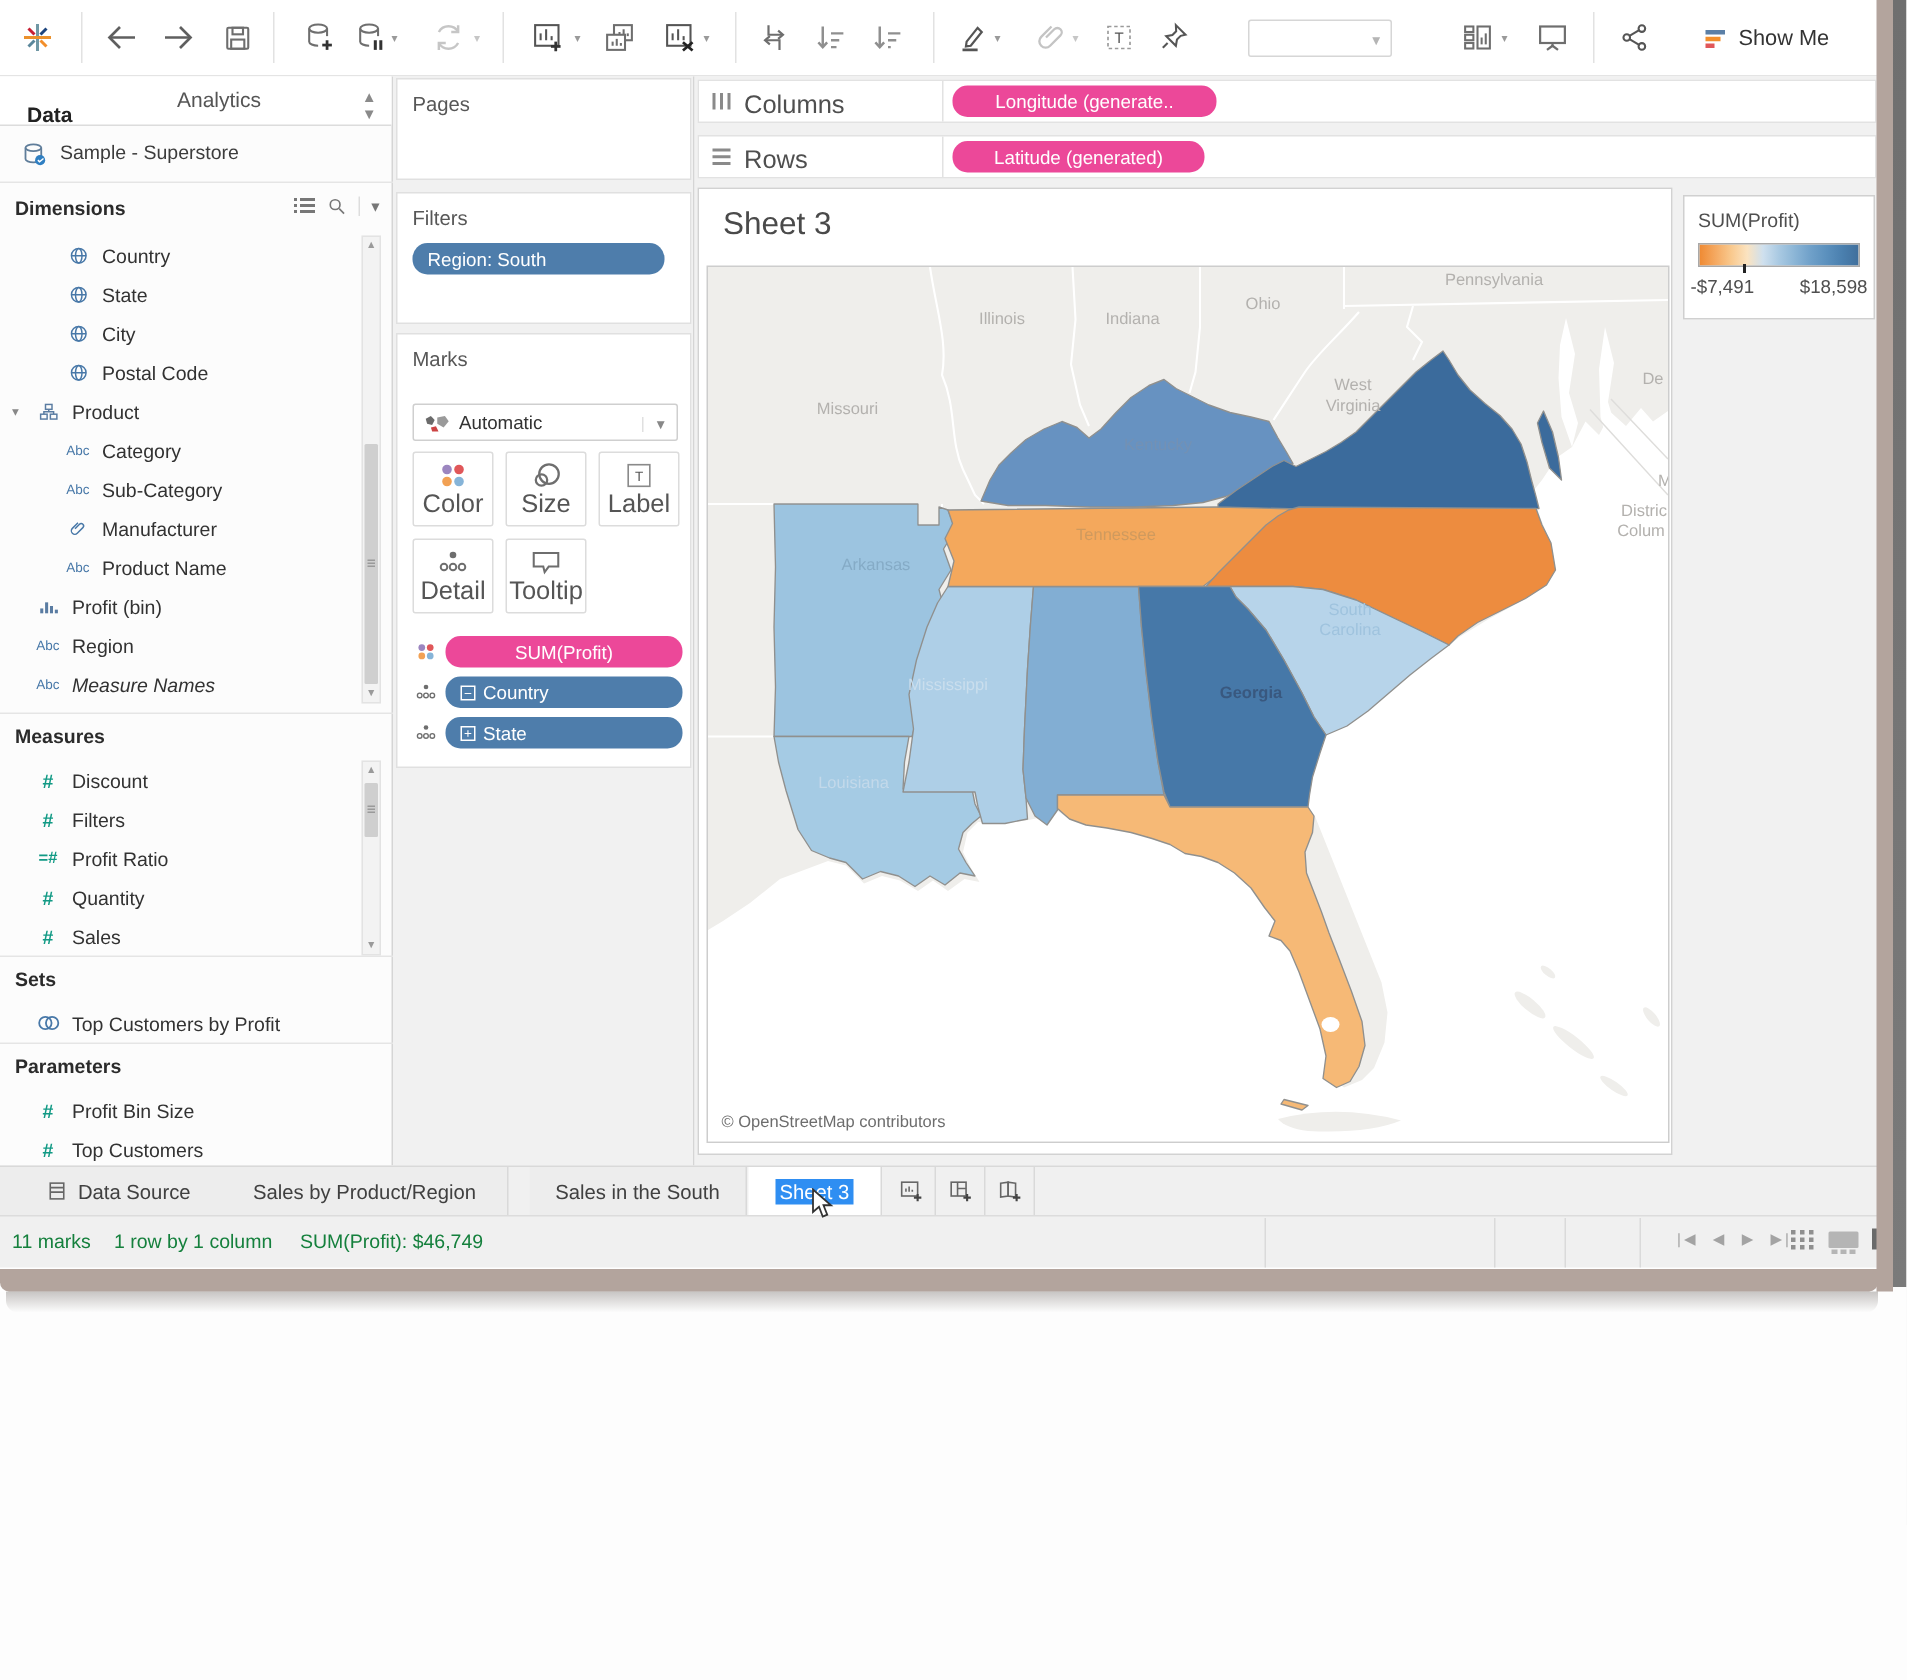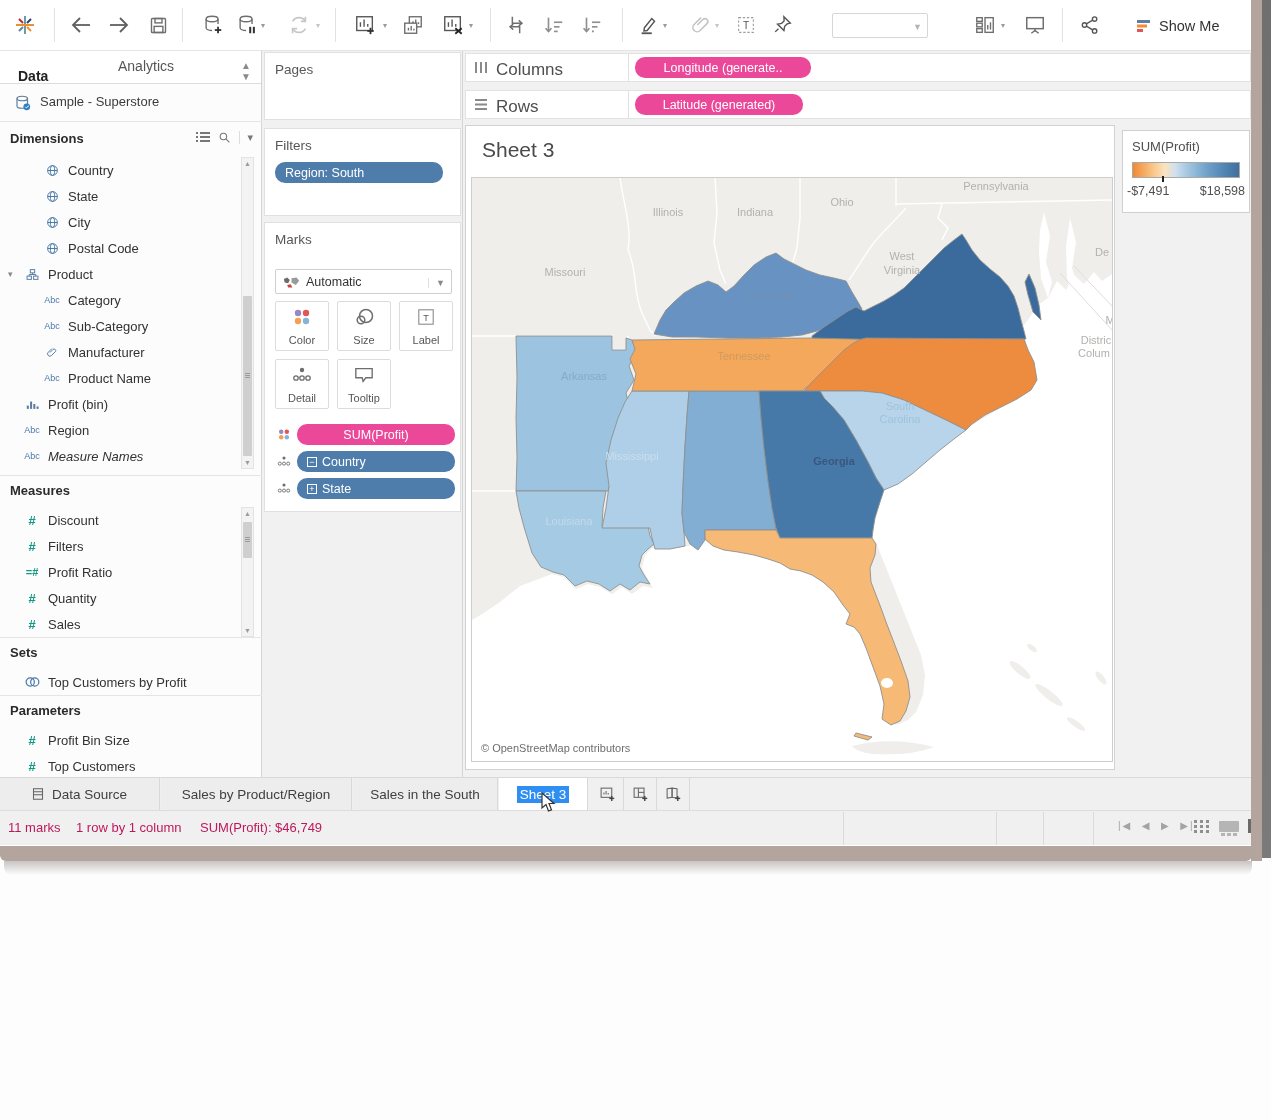--- a/index.html
+++ b/index.html
@@ -54,21 +54,21 @@
   .card .ctitle { position:absolute; left:10px; top:9px; font-size:13.5px; color:#575757; }
   .pill { height:21px; border-radius:10px; color:#fff; font-size:12.5px; display:flex; align-items:center; justify-content:center; padding:0 10px; white-space:nowrap; }
   .pill-blue { background:#4e7dab; }
   .pill-green { background:#ec4899; }
   .boxpm { display:inline-flex; width:10px; height:10px; border:1px solid #fff; font-size:9px; line-height:8px; align-items:center; justify-content:center; margin-right:5px; }
   .mark-dd { position:absolute; left:10px; top:46px; width:177px; height:25px; border:1px solid #cfcfcf; border-radius:2px; background:#fff; }
   .mark-dd .t { position:absolute; left:30px; top:5px; font-size:12.5px; color:#333; }
   .mark-dd .car { position:absolute; right:6px; top:8px; font-size:9px; color:#888; border-left:1px solid #e0e0e0; padding-left:7px; }
   .mbtn { position:absolute; width:54px; height:50px; border:1px solid #dcdcdc; border-radius:2px; background:#fff; }
   .mbtn .ic { position:absolute; left:0; right:0; top:6px; display:flex; justify-content:center; }
-  .mbtn .bl { position:absolute; left:0; right:0; bottom:4px; text-align:center; font-size:11px; color:#555; }
+  .mbtn .bl { position:absolute; left:0; right:0; bottom:4px; text-align:center; font-size:17px; color:#555; }
   .mpill-row { position:absolute; left:8px; width:182px; height:21px; display:flex; align-items:center; }
   .mpill-row .pic { width:22px; display:flex; justify-content:center; }
   .mpill-row .pill { flex:1; margin-left:2px; }
 
   
   .rightzone { position:absolute; left:463px; top:0; width:789px; height:726px; background:#f1f1f1; }
   .shelf { position:absolute; left:2px; width:786px; height:29px; background:#fff; border:1px solid #e2e2e2; }
   .shelf .cell { position:absolute; left:0; top:0; width:163px; height:27px; border-right:1px solid #e2e2e2; }
   .shelf .cell .t { position:absolute; left:30px; top:6px; font-size:17px; color:#4f4f4f; }
   .shelf .pill { position:absolute; left:169px; top:3px; }
@@ -84,21 +84,21 @@
   .lmax { position:absolute; right:4px; top:53px; font-size:12.5px; color:#4f4f4f; }
 
   
   .sheettabs { position:absolute; left:0; top:777px; width:1252px; height:33px; background:#f0f0f0; border-top:1px solid #d9d9d9; }
   .stab { position:absolute; top:0; height:32px; display:flex; align-items:center; justify-content:center; font-size:13.5px; color:#404040; border-right:1px solid #d9d9d9; background:#ededed; }
   .stab.active { background:#fff; }
   .stab .seltxt { background:#2f8ef2; color:#fff; padding:1px 3px; }
   .newbtn { position:absolute; top:0; width:32px; height:32px; border-right:1px solid #d9d9d9; display:flex; align-items:center; justify-content:center; }
   
   .statusbar { position:absolute; left:0; top:810px; width:1252px; height:35px; background:#f0f0f0; border-top:1px solid #dcdcdc; }
-  .statusbar .st { position:absolute; top:9px; font-size:13px; color:#be185d; }
+  .statusbar .st { position:absolute; top:9px; font-size:13px; color:#15803d; }
   .stsep { position:absolute; top:1px; width:1px; height:33px; background:#dadada; }
   .navarr { position:absolute; top:9px; font-size:10px; color:#a3a3a3; letter-spacing:2px; }
   .vicons { position:absolute; top:8px; display:flex; gap:9px; align-items:center; }
   .dotgrid { display:grid; grid-template-columns:repeat(3,4px); grid-gap:2px; }
   .dotgrid i { width:3px; height:3px; background:#8f8f8f; }
   .film { width:20px; height:11px; background:#b5b5b5; border-radius:1px; position:relative; }
   .film:after { content:""; position:absolute; left:2px; bottom:-4px; width:4px; height:3px; background:#b5b5b5; box-shadow:6px 0 0 #b5b5b5, 12px 0 0 #b5b5b5; }
   .dsquare { width:14px; height:14px; background:#6a6a6a; }
   .cursor { position:absolute; left:541px; top:792px; z-index:60; }
 
@@ -741,21 +741,21 @@
 
   <div class="sheettabs">
     <div class="stab" style="left:0;width:160px">
       <svg style="margin-right:8px" width="12" height="14" viewBox="0 0 16 18" fill="none" stroke="#666" stroke-width="1.4">
             <rect x="2" y="2" width="12" height="14"></rect>
             <line x1="2" y1="6" x2="14" y2="6"></line>
             <line x1="2" y1="10" x2="14" y2="10"></line>
           </svg>
       <span>Data Source</span>
     </div>
-    <div class="stab" style="left:161px;width:191px">
+    <div class="stab" style="left:148px;width:191px">
           <span>Sales by Product/Region</span>
         </div>
     <div class="stab" style="left:353px;width:145px">
           <span>Sales in the South</span>
         </div>
     <div class="stab active" style="left:499px;width:89px">
           <span class="seltxt">Sheet 3</span>
         </div>
     <div class="newbtn" style="left:592px">
       <svg width="17" height="17" viewBox="0 0 24 24" fill="none" stroke="#666" stroke-width="1.5">

